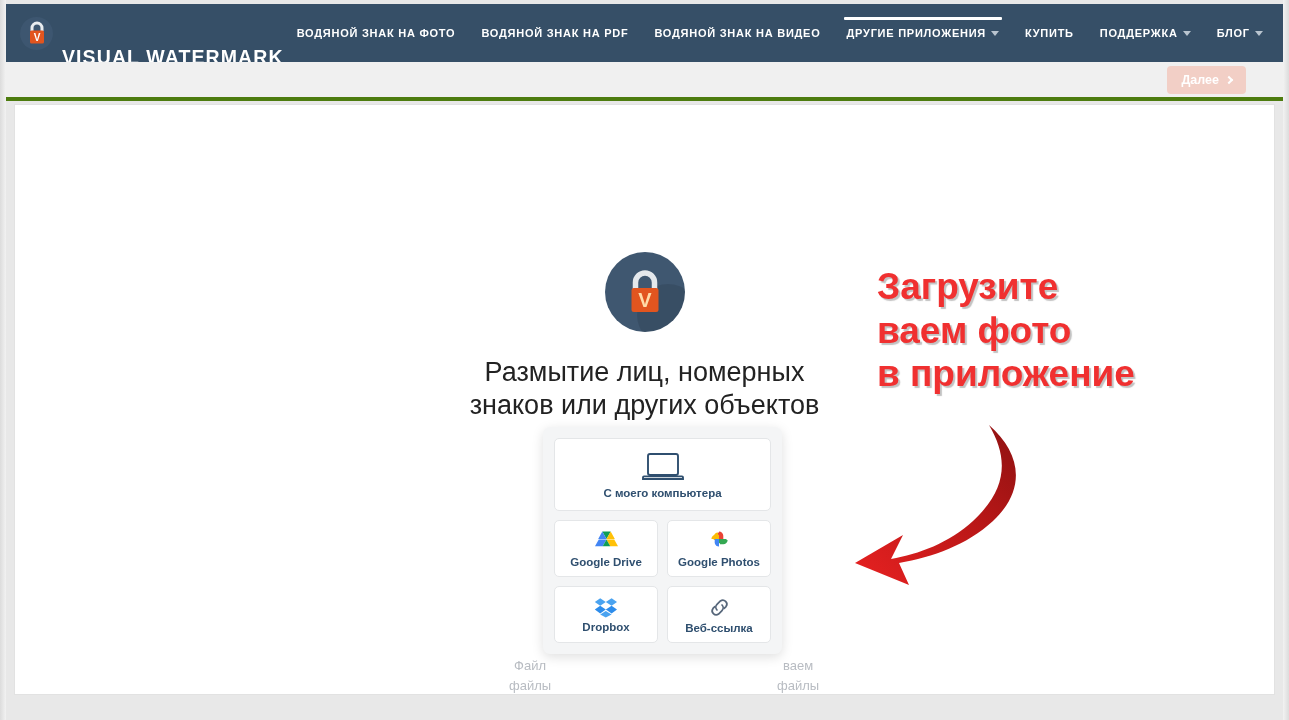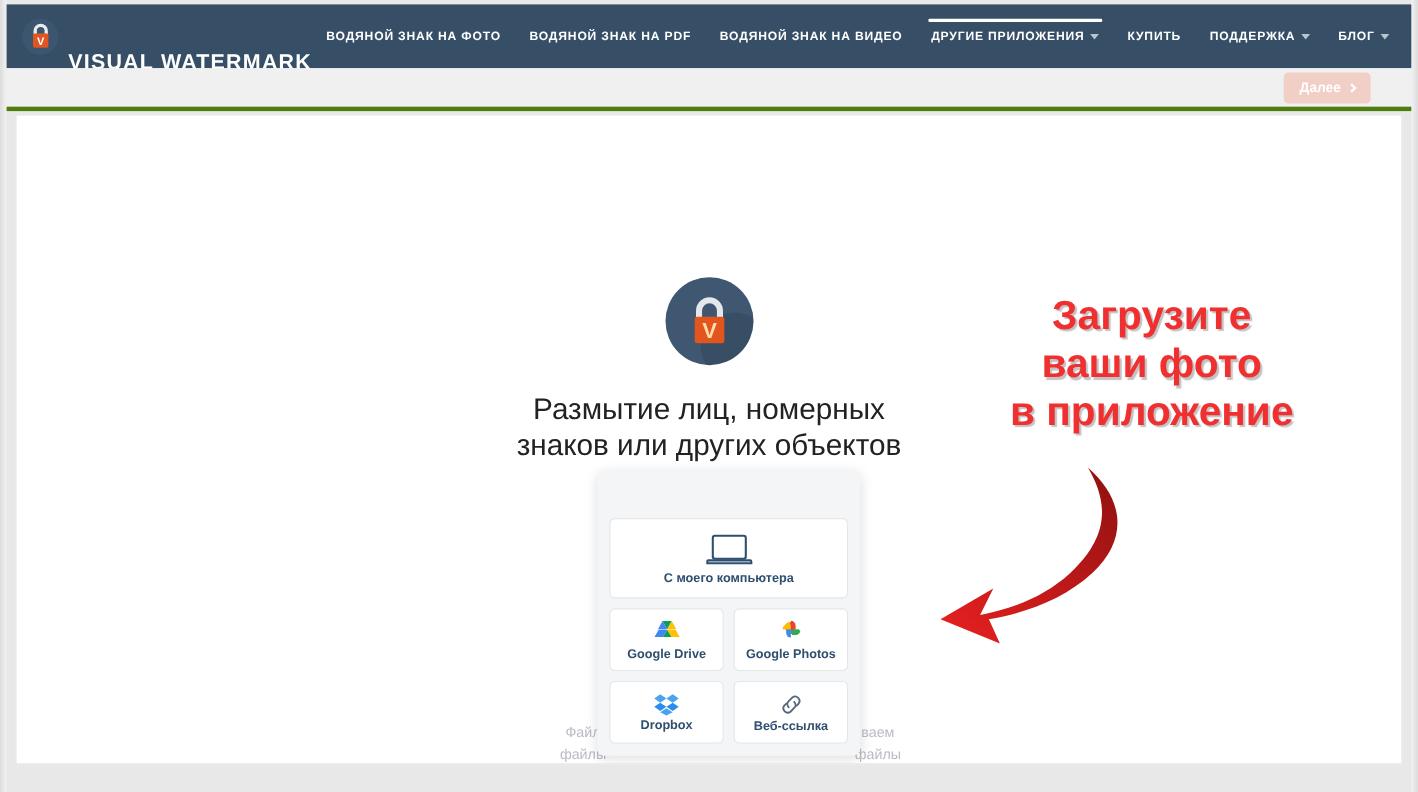--- a/index.html
+++ b/index.html
@@ -144,34 +144,33 @@
     z-index: 6;
   }
   .up-card {
     background: #ffffff;
     border: 1px solid #e4e6e8;
     border-radius: 5px;
     display: flex; flex-direction: column;
     align-items: center; justify-content: center;
     cursor: pointer;
   }
-  .up-card.wide { height: 73px; gap: 4px; margin-top: 33px; }
+  .up-card.wide { height: 73px; gap: 4px; }
   .up-row { display: flex; gap: 9px; margin-top: 9px; }
   .up-card.half { width: 104px; height: 57px; gap: 3px; }
   .up-label {
     font-size: 11.5px; color: #2f4f6f; font-weight: bold;
     white-space: nowrap;
   }
   .up-icon { display: flex; align-items: center; justify-content: center; }
 
   
   .annot {
     position: absolute; left: 862px; top: 160px;
     width: 340px;
-    text-align: center;
     font-size: 37px; font-weight: bold; line-height: 1.18;
     color: #f03030;
     text-shadow: 2px 2px 1px rgba(120,120,120,0.45);
     z-index: 7;
   }
   .annot div { white-space: nowrap; }
   .arrow {
     position: absolute; left: 818px; top: 312px;
     width: 250px; height: 175px; z-index: 7;
   }
@@ -327,21 +326,21 @@
             </svg>
           </span>
           <span class="up-label">Веб-ссылка</span>
         </div>
       </div>
 
     </div>
 
     <div class="annot">
       <div>Загрузите</div>
-      <div>ваши фото</div>
+      <div>ваем фото</div>
       <div>в приложение</div>
     </div>
 
     <div class="arrow">
       <svg width="250" height="175" viewBox="0 0 250 175">
         <defs>
           <linearGradient id="agrad" x1="1" y1="0" x2="0" y2="1">
             <stop offset="0%" stop-color="#8f1111"></stop>
             <stop offset="45%" stop-color="#bb1818"></stop>
             <stop offset="100%" stop-color="#e82121"></stop>

